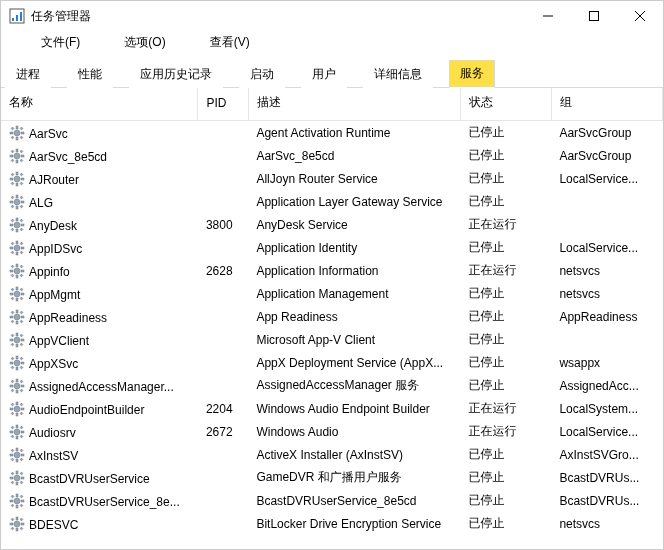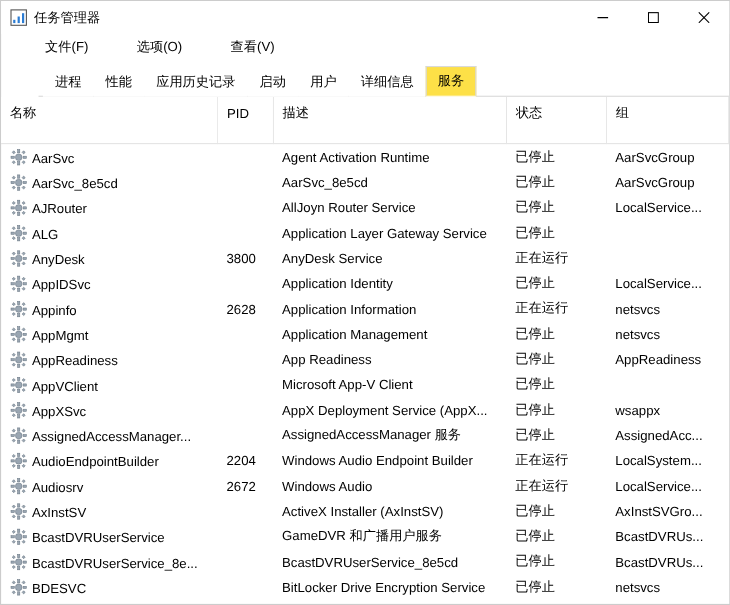--- a/index.html
+++ b/index.html
@@ -46,23 +46,22 @@
   .menubar .menu-item {
     padding: 2px 6px;
     cursor: default;
     margin-left: 28px;
   }
   
   .tabs {
     display: flex;
     border-bottom: 1px solid #d9d9d9;
     padding: 6px 4px 0 4px;
-    gap: 0;
+    gap: 16px;
     align-items: flex-end;
-    margin-left: 34px;
   }
   .tab {
     padding: 4px 10px 5px 10px;
     border: 1px solid transparent;
     border-bottom: none;
     cursor: default;
     position: relative;
     top: 1px;
     background: #fff;
   }
@@ -78,21 +77,21 @@
     height: calc(100% - 30px - 22px - 31px);
   }
   table {
     border-collapse: collapse;
     width: 100%;
     table-layout: fixed;
   }
   thead th {
     text-align: left;
     font-weight: normal;
-    padding: 6px 8px 19px 8px;
+    padding: 6px 8px 9px 8px;
     border-right: 1px solid #e5e5e5;
     border-bottom: 1px solid #e5e5e5;
     background: #fff;
     position: sticky;
     top: 0;
     white-space: nowrap;
     overflow: hidden;
     text-overflow: ellipsis;
   }
   tbody td {

